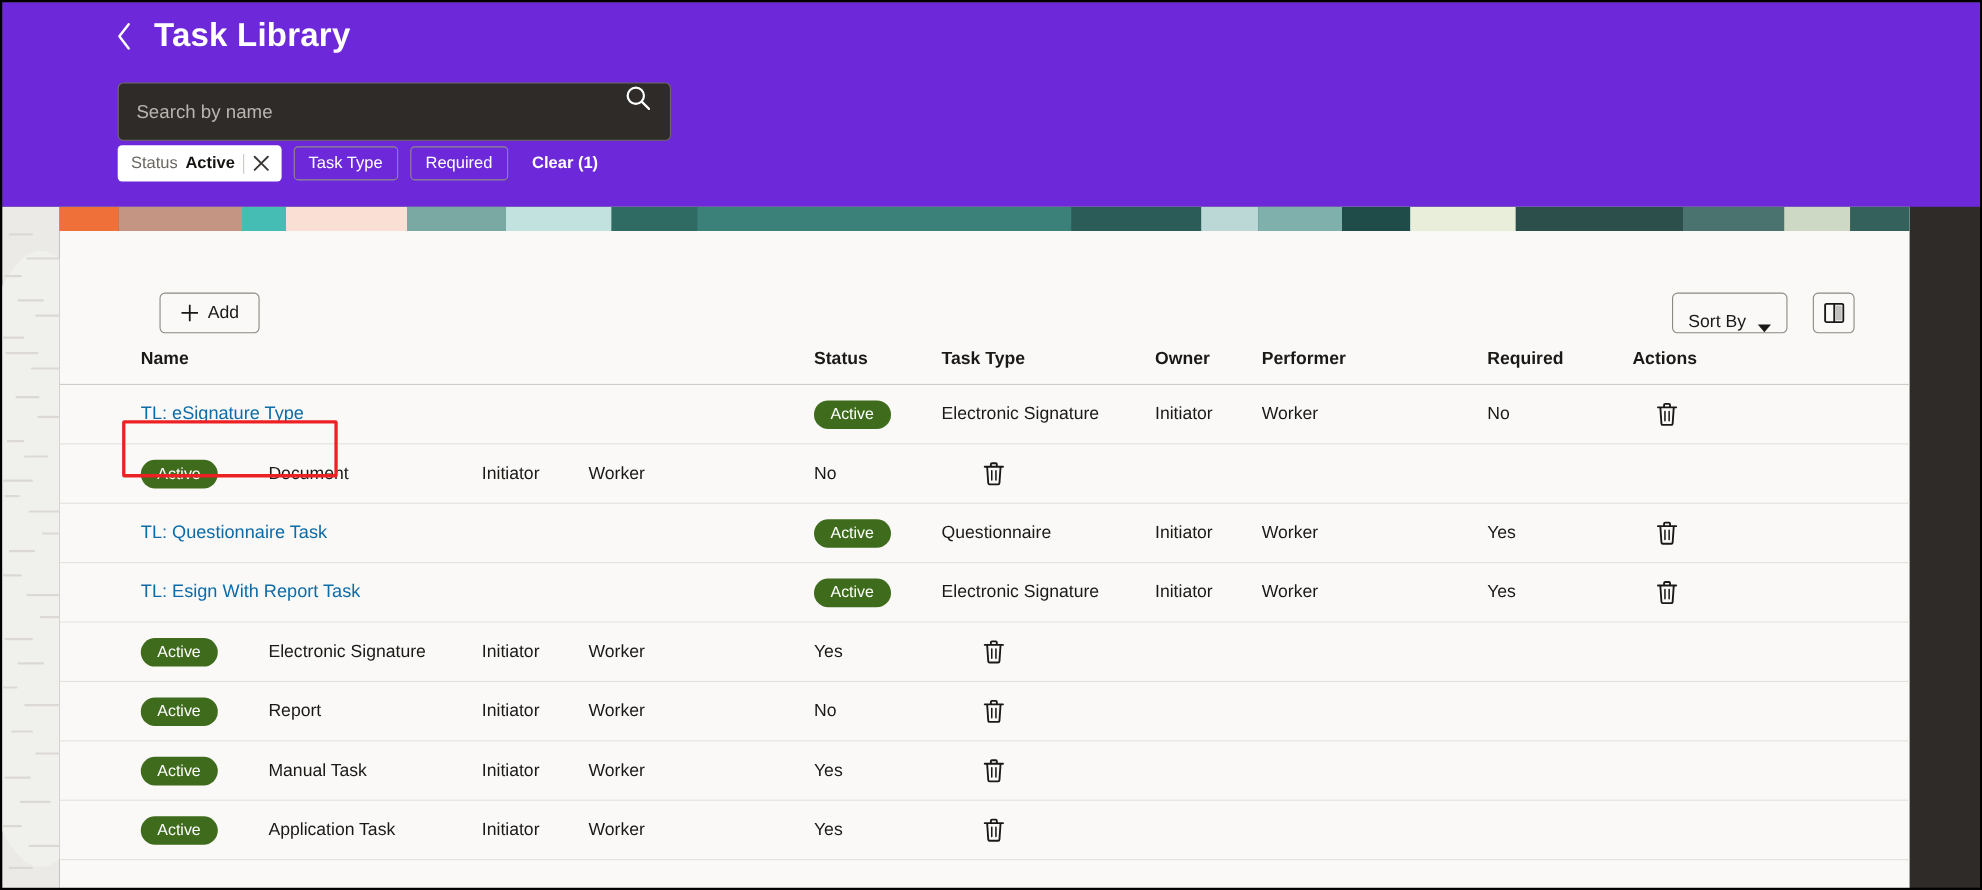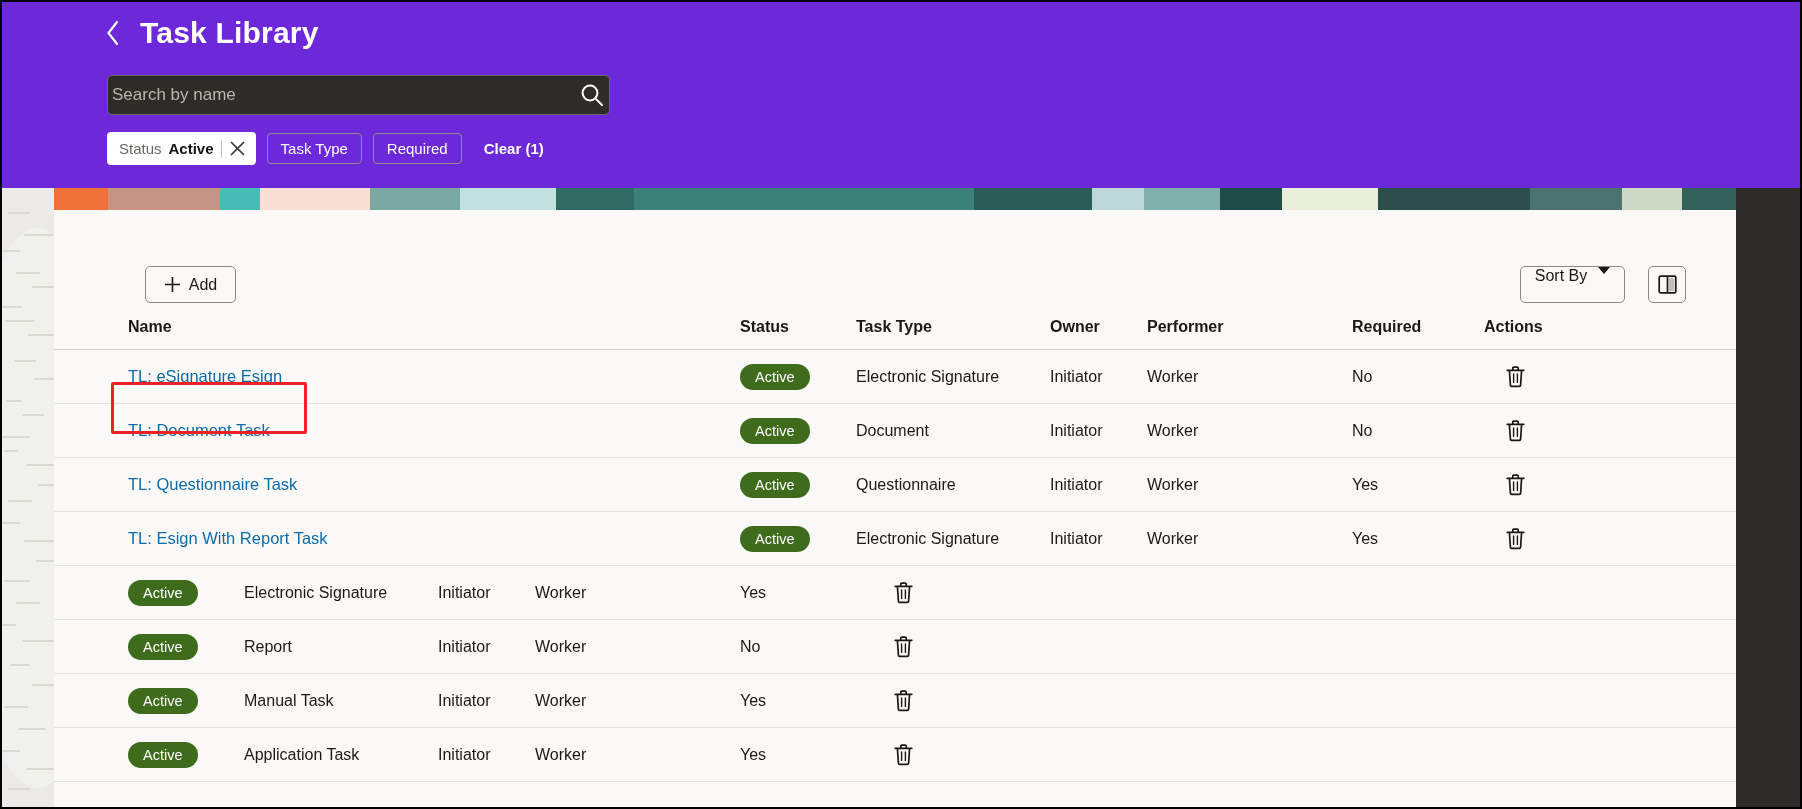--- a/index.html
+++ b/index.html
@@ -49,27 +49,26 @@
     font-size: 30px;
     font-weight: bold;
     letter-spacing: .2px;
     white-space: nowrap;
   }
 
   
   .search-wrap {
     position: absolute;
     left: 105px; top: 73px;
-    width: 503px; height: 40px;
+    width: 503px; height: 53px;
     border: 1px solid #6d6a66;
     border-radius: 5px;
     background: #2e2b28;
     display: flex;
-    align-items: center;
-    padding: 0 4px;
+    padding: 0 16px;
   }
   .search-input {
     flex: 1;
     background: transparent;
     border: none;
     outline: none;
     color: #ffffff;
     font-family: "Liberation Sans", sans-serif;
     font-size: 17px;
   }
@@ -187,21 +186,21 @@
   .btn-add .plus { width: 17px; height: 17px; display: block; }
   .btn-add .lbl { font-size: 16px; color: #1a1916; }
 
   .btn-sort {
     position: absolute;
     right: 111px; top: 56px;
     width: 105px; height: 37px;
     border: 1px solid #8d8881;
     border-radius: 5px;
     background: #faf9f7;
-    display: flex; align-items: flex-start; justify-content: center;
+    display: flex; align-items: flex-end; justify-content: center;
     gap: 11px;
     cursor: pointer;
     font-family: "Liberation Sans", sans-serif;
   }
   .btn-sort .lbl { font-size: 16px; color: #1a1916; }
   .caret {
     width: 0; height: 0;
     border-left: 6px solid transparent;
     border-right: 6px solid transparent;
     border-top: 7px solid #1a1916;
@@ -406,37 +405,36 @@
         <div class="cell c-name">Name</div>
         <div class="cell c-status">Status</div>
         <div class="cell c-tasktype">Task Type</div>
         <div class="cell c-owner">Owner</div>
         <div class="cell c-performer">Performer</div>
         <div class="cell c-required">Required</div>
         <div class="cell c-actions" style="padding-left:0;">Actions</div>
       </div>
       <div id="rows">
           <div class="trow">
-            <div class="cell c-name"><span class="rowlink">TL: eSignature Esign</span></div>
+            <div class="cell c-name"><span class="rowlink">TL: eSignature Type</span></div>
             <div class="cell c-status"><span class="badge">Active</span></div>
             <div class="cell c-tasktype">Electronic Signature</div>
             <div class="cell c-owner">Initiator</div>
             <div class="cell c-performer">Worker</div>
             <div class="cell c-required">No</div>
             <div class="cell c-actions">
               <svg class="trash" viewBox="0 0 21 23" fill="none" aria-hidden="true">
                 <path d="M2.2 5.3 H18.8" stroke="#1a1916" stroke-width="1.7" stroke-linecap="round"></path>
                 <path d="M7.8 5.3 V3.1 a1 1 0 0 1 1-1 h3.4 a1 1 0 0 1 1 1 V5.3" stroke="#1a1916" stroke-width="1.7"></path>
                 <path d="M4.4 5.3 L5.4 20.1 a1.3 1.3 0 0 0 1.3 1.2 h7.6 a1.3 1.3 0 0 0 1.3-1.2 L16.6 5.3" stroke="#1a1916" stroke-width="1.7"></path>
                 <path d="M8.6 9 V17.4 M12.4 9 V17.4" stroke="#1a1916" stroke-width="1.4" stroke-linecap="round"></path>
               </svg>
             </div>
           </div>
           <div class="trow">
-            <div class="cell c-name"><span class="rowlink">TL: Document Task</span></div>
             <div class="cell c-status"><span class="badge">Active</span></div>
             <div class="cell c-tasktype">Document</div>
             <div class="cell c-owner">Initiator</div>
             <div class="cell c-performer">Worker</div>
             <div class="cell c-required">No</div>
             <div class="cell c-actions">
               <svg class="trash" viewBox="0 0 21 23" fill="none" aria-hidden="true">
                 <path d="M2.2 5.3 H18.8" stroke="#1a1916" stroke-width="1.7" stroke-linecap="round"></path>
                 <path d="M7.8 5.3 V3.1 a1 1 0 0 1 1-1 h3.4 a1 1 0 0 1 1 1 V5.3" stroke="#1a1916" stroke-width="1.7"></path>
                 <path d="M4.4 5.3 L5.4 20.1 a1.3 1.3 0 0 0 1.3 1.2 h7.6 a1.3 1.3 0 0 0 1.3-1.2 L16.6 5.3" stroke="#1a1916" stroke-width="1.7"></path>

